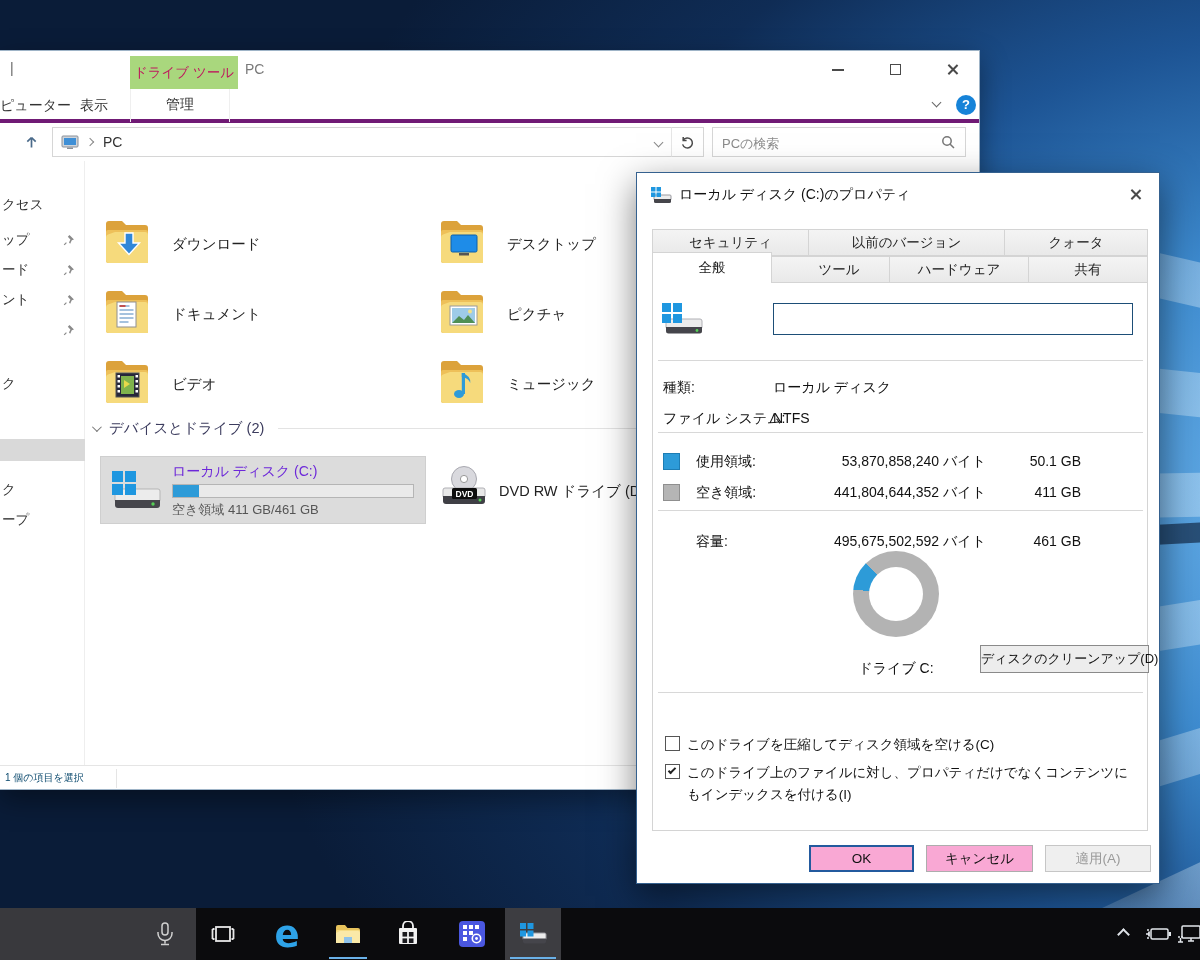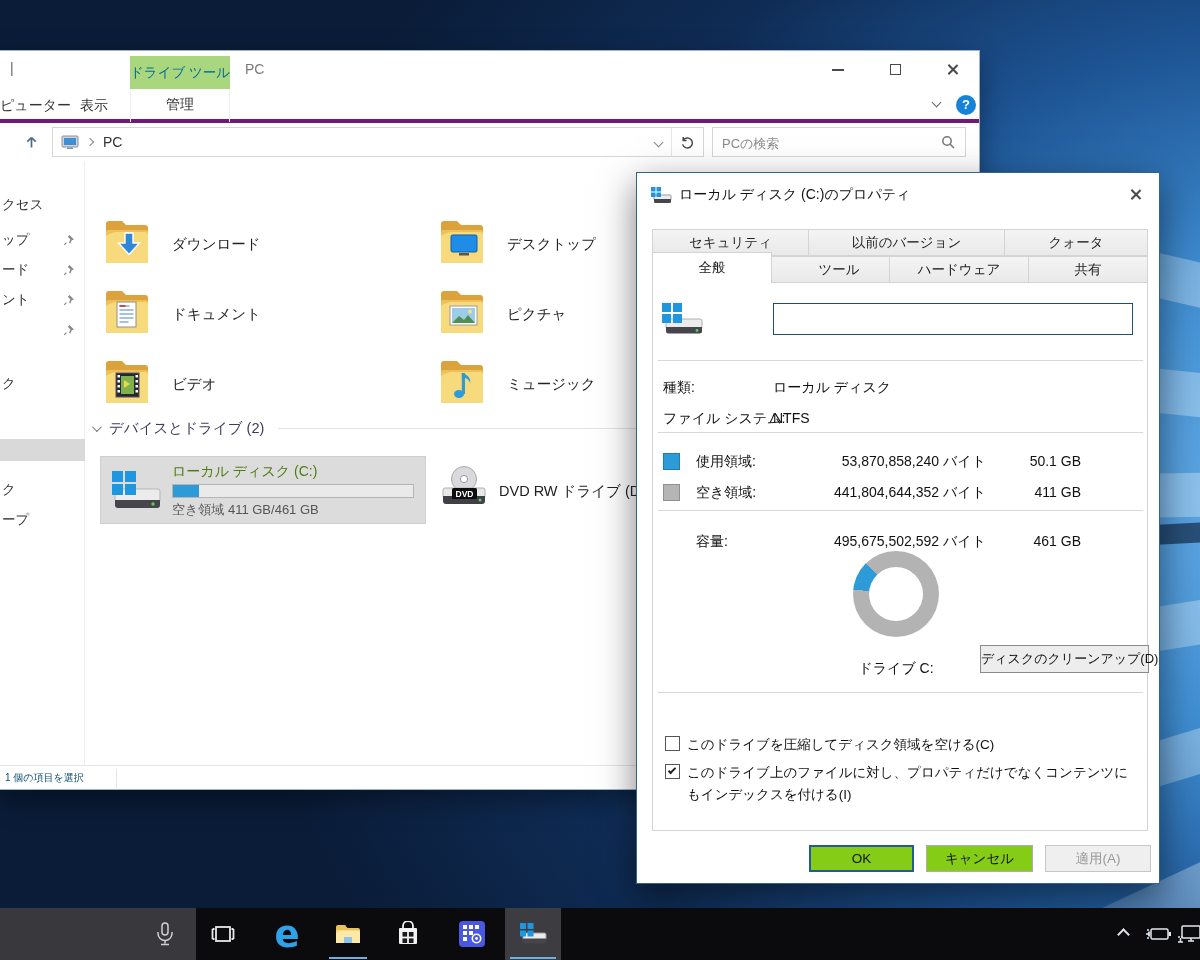--- a/index.html
+++ b/index.html
@@ -9,21 +9,21 @@
 .wp{position:absolute;inset:0;background:radial-gradient(1100px 900px at 1330px 500px,#6db4ec 0%,#3e8cd0 28%,#1d5494 52%,#0f2c55 75%,#0a1c38 100%)}
 .beam{position:absolute;right:-160px;width:520px;height:44px;background:linear-gradient(to left,rgba(235,248,255,.6),rgba(235,248,255,0) 75%);transform-origin:right center}
 .b1{top:300px;transform:rotate(13deg)}.b2{top:390px;transform:rotate(6deg)}
 .b3{top:470px;transform:rotate(-1deg)}.b4{top:575px;transform:rotate(-9deg)}
 .b5{top:680px;transform:rotate(-17deg)}.b6{top:790px;transform:rotate(-25deg)}
 .darkband{position:absolute;right:-60px;top:528px;width:330px;height:20px;background:rgba(8,24,48,.6);transform:rotate(-3deg)}
 
 .explorer{position:absolute;left:0;top:50px;width:980px;height:740px;background:#fff;border:1px solid #9fb4c7;border-left:none;box-shadow:0 10px 26px rgba(0,0,0,.4)}
 .ex-title{position:relative;height:38px}
 .qat{position:absolute;left:10px;top:9px;color:#666;font-size:14px}
-.drive-tools{position:absolute;left:130px;top:5px;width:100px;height:33px;background:#a9d77d;color:#0369a1;font-size:13.5px;text-align:center;line-height:33px;white-space:nowrap}
+.drive-tools{position:absolute;left:130px;top:5px;width:108px;height:33px;background:#a9d77d;color:#be185d;font-size:13.5px;text-align:center;line-height:33px;white-space:nowrap}
 .ex-win-title{position:absolute;left:245px;top:10px;color:#7a7a7a;font-size:14px}
 .winctl{position:absolute;top:5px;width:36px;height:27px;display:flex;align-items:center;justify-content:center;cursor:default}
 .ctl-min{left:820px}.ctl-max{left:877px}.ctl-close{left:934px}
 .g-min{width:12px;height:2px;background:#4a4a4a}
 .g-max{width:11px;height:11px;border:1.6px solid #4a4a4a}
 .g-x{position:relative;width:13px;height:13px}
 .g-x::before,.g-x::after{content:"";position:absolute;left:6px;top:0;width:1.8px;height:13px;background:#4a4a4a}
 .g-x::before{transform:rotate(45deg)}.g-x::after{transform:rotate(-45deg)}
 .ex-ribbon{position:relative;height:34px;border-bottom:4px solid #701a75}
 .rb-computer{position:absolute;left:0;top:8px;font-size:14px;color:#333;white-space:nowrap}
@@ -51,21 +51,21 @@
 .sb-item.selected{background:#d9d9d9}
 .content{position:absolute;left:86px;top:0;width:884px;height:100%}
 .sec-head{position:absolute;left:6px;width:860px;display:flex;align-items:center;font-size:14.5px;color:#3c3c5e}
 .sec-head .chev{border-color:#777;transform:rotate(45deg) translateY(-2px);margin-right:10px}
 .sec-head .rule{flex:1;height:1px;background:#e3e3e3;margin-left:14px;margin-right:14px}
 .fitem{position:absolute;width:320px;height:62px;cursor:default}
 .fitem .lbl{position:absolute;left:72px;top:50%;transform:translateY(-50%);font-size:14.5px;color:#222;white-space:nowrap}
 .fitem svg{position:absolute;left:2px;top:2px}
 .disk-item{position:absolute;left:14px;top:295px;width:326px;height:68px;background:#dcdcdc;border:1px solid #cfcfcf}
 .disk-item svg{position:absolute;left:5px;top:8px}
-.di-name{position:absolute;left:71px;top:6px;font-size:14px;color:#4d7c0f;white-space:nowrap}
+.di-name{position:absolute;left:71px;top:6px;font-size:14px;color:#6d28d9;white-space:nowrap}
 .di-bar{position:absolute;left:71px;top:27px;width:242px;height:14px;border:1px solid #b5b5b5;background:#eaeaea}
 .di-fill{height:100%;background:#2d9bd8}
 .di-free{position:absolute;left:71px;top:44px;font-size:13px;color:#555;white-space:nowrap}
 .dvd-item{position:absolute;left:349px;top:299px;width:330px;height:62px}
 .dvd-item svg{position:absolute;left:2px;top:4px}
 .dvd-lbl{position:absolute;left:64px;top:50%;transform:translateY(-50%);font-size:14.5px;color:#222;white-space:nowrap}
 .ex-status{position:relative;height:26px;border-top:1px solid #e5e5e5}
 .st-text{position:absolute;left:5px;top:5px;font-size:10px;color:#0c4a6e;white-space:nowrap}
 .st-div{position:absolute;left:116px;top:3px;width:1px;height:19px;background:#e5e5e5}
 
@@ -89,21 +89,21 @@
 .urow .ug{position:absolute;left:333px;top:1px;width:95px;text-align:right}
 .donut{position:absolute;left:200px;top:268px;width:86px;height:86px;border-radius:50%;background:#b3b3b3}
 .donut .hole{position:absolute;left:16px;top:16px;width:54px;height:54px;border-radius:50%;background:#fff}
 .drv-cap{position:absolute;left:163px;top:377px;width:160px;text-align:center;font-size:14px;color:#111}
 .cleanup{position:absolute;left:327px;top:362px;width:169px;height:28px;background:#ededed;border:1px solid #8a8a8a;font-size:13px;text-align:center;line-height:26px;color:#111;white-space:nowrap}
 .cbrow{position:absolute;left:12px}
 .cbox{position:absolute;left:0;top:2px;width:15px;height:15px;border:1px solid #555;background:#fff}
 .cbox .mark{display:none;position:absolute;left:2px;top:3px;width:8px;height:4px;border-left:2px solid #222;border-bottom:2px solid #222;transform:rotate(-45deg)}
 .cbox.checked .mark{display:block}
 .cblbl{position:absolute;left:22px;top:0;width:452px;font-size:13.5px;color:#111;line-height:1.6}
-.dbtn{position:absolute;top:672px;height:27px;background:#84cc16;border:1px solid #adadad;font-size:13.5px;text-align:center;line-height:25px;color:#111}
+.dbtn{position:absolute;top:672px;height:27px;background:#f9a8d4;border:1px solid #adadad;font-size:13.5px;text-align:center;line-height:25px;color:#111}
 .dbtn.focused{border:2px solid #235a9e;line-height:23px}
 .dbtn.disabled{color:#9a9a9a;background:#efefef;border-color:#c6c6c6}
 
 .taskbar{position:absolute;left:0;top:908px;width:1200px;height:52px;background:#0b0b0d;z-index:60}
 .tb-search{position:absolute;left:0;top:0;width:196px;height:52px;background:#39393d}
 .tb-mic{position:absolute;left:153px;top:13px}
 .tb-cell{position:absolute;top:0;width:48px;height:52px;display:flex;align-items:center;justify-content:center}
 .tb-cell .ul{position:absolute;bottom:1px;left:5px;right:5px;height:2.5px;background:#6ab1e8}
 .c-view{left:199px}.c-edge{left:263px}.c-exp{left:324px}.c-store{left:384px}.c-tile{left:448px}
 .c-disk{left:505px;width:56px;background:#3d3d41}

